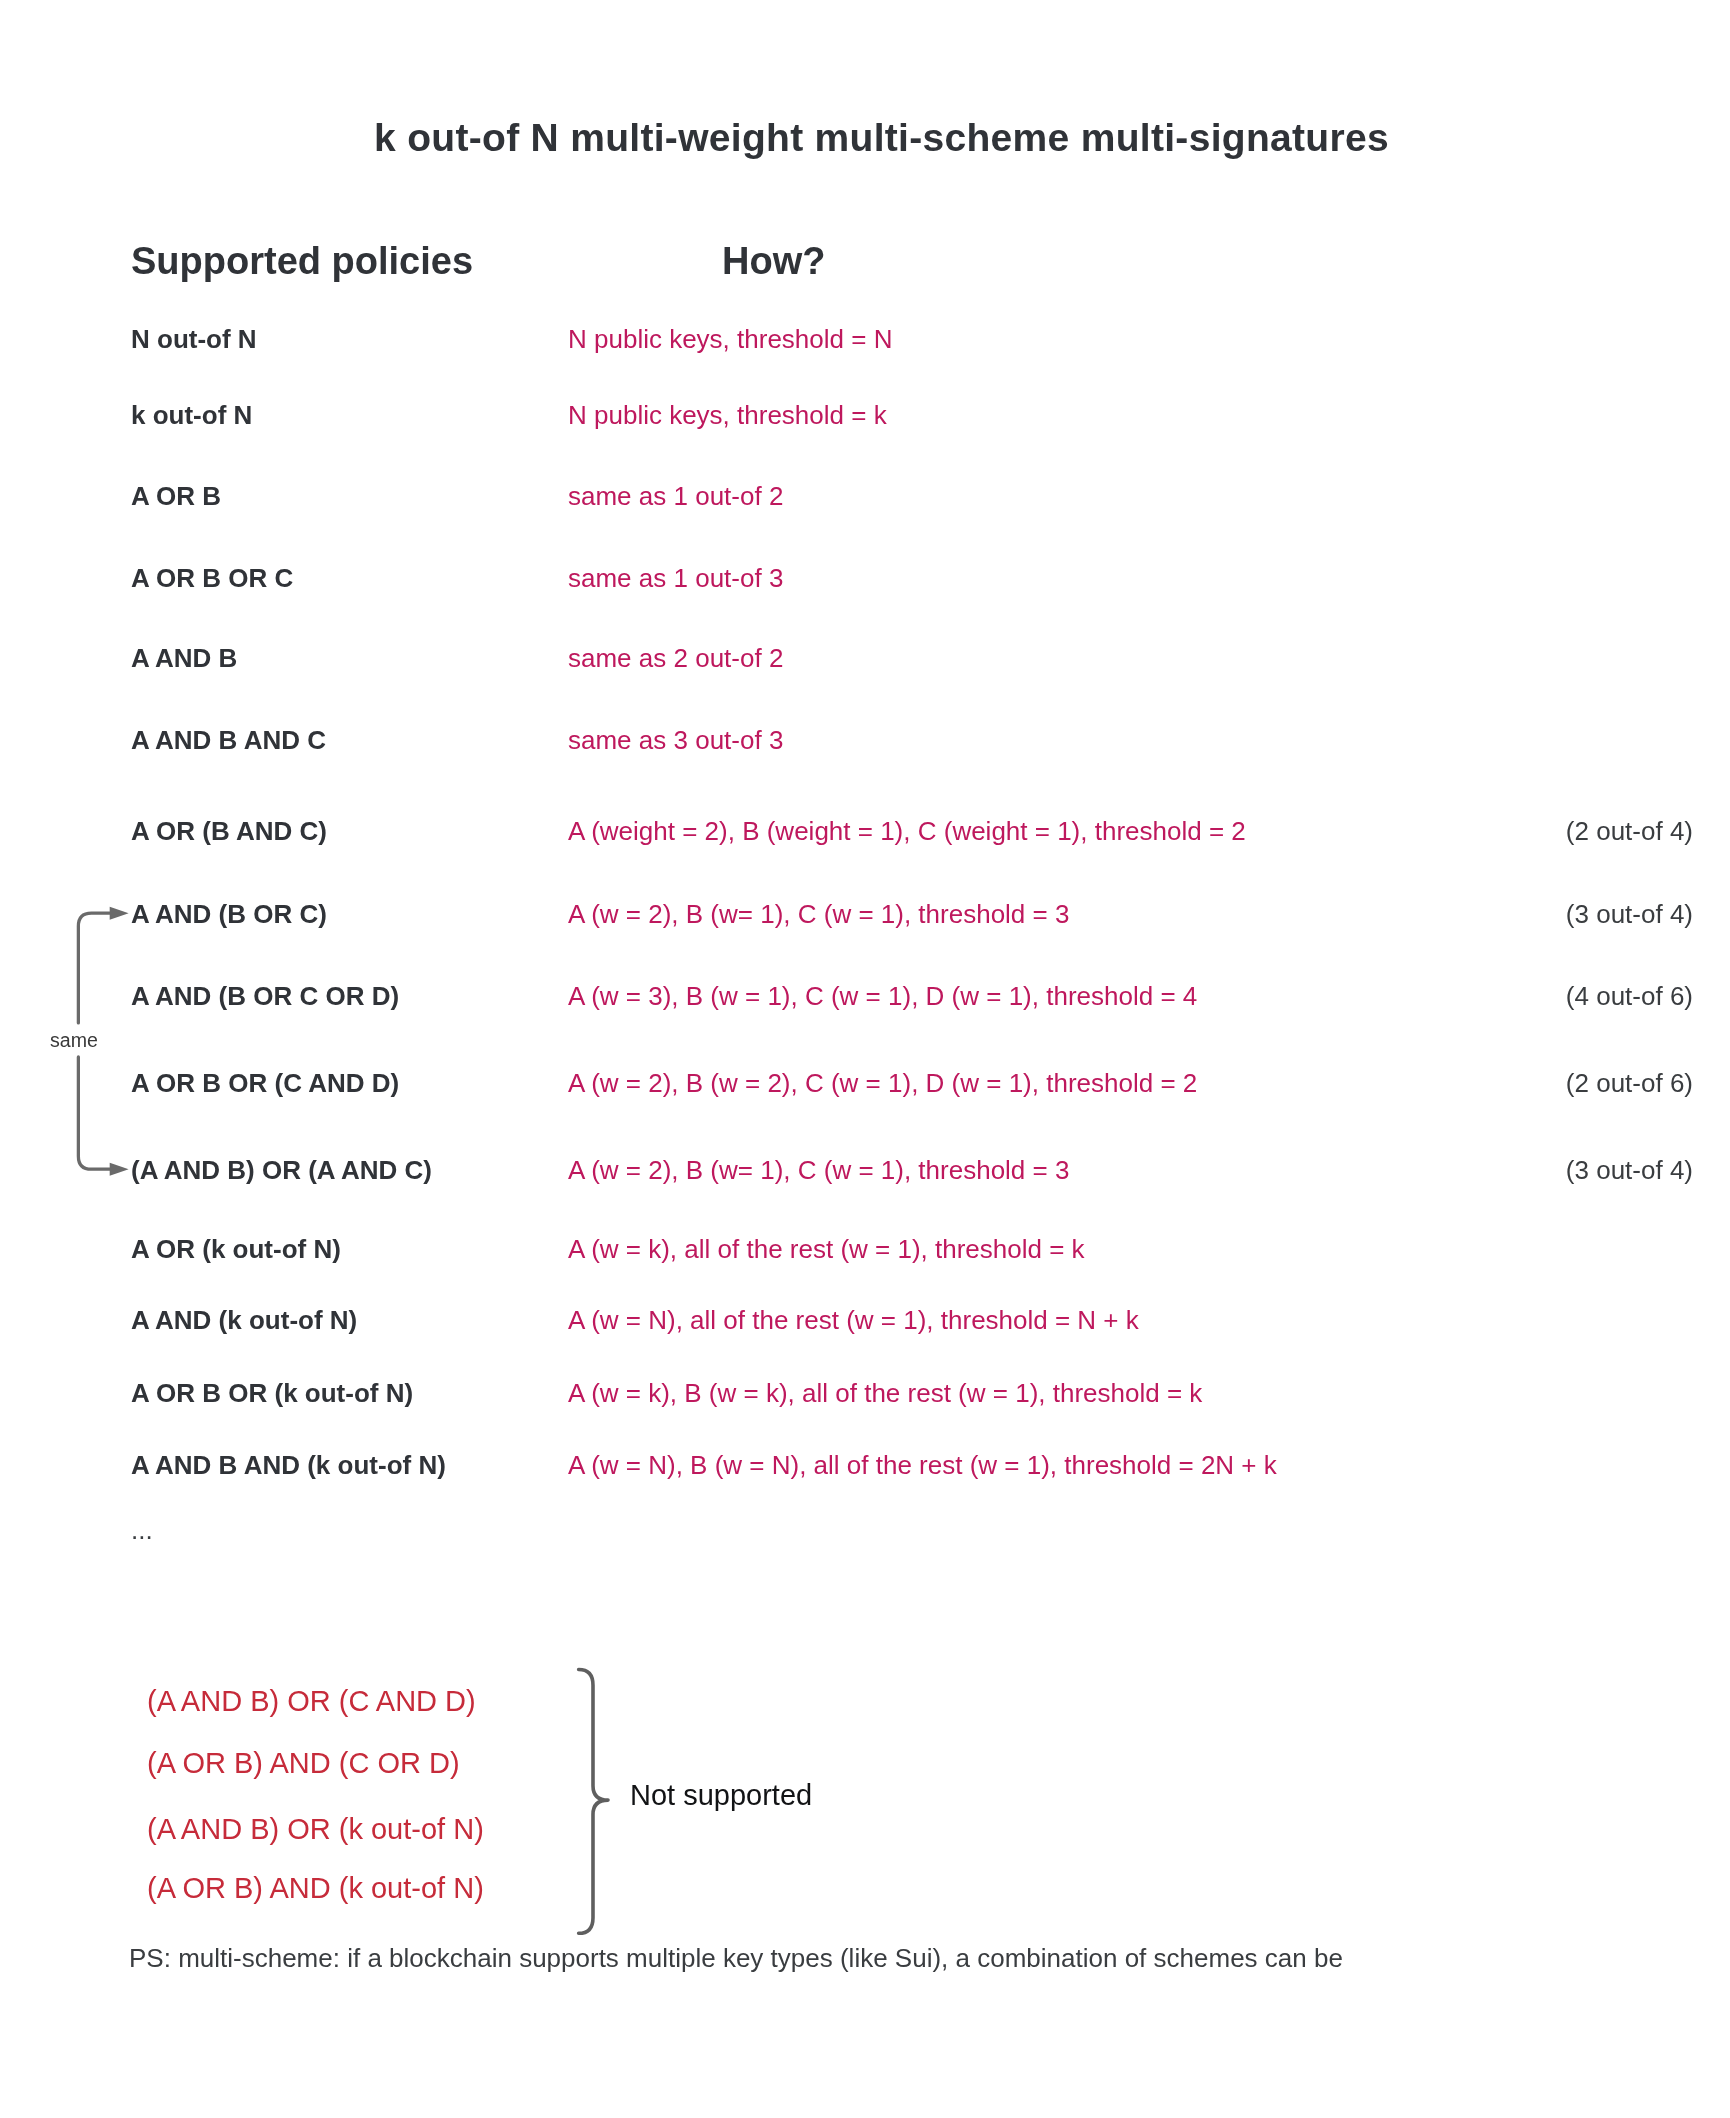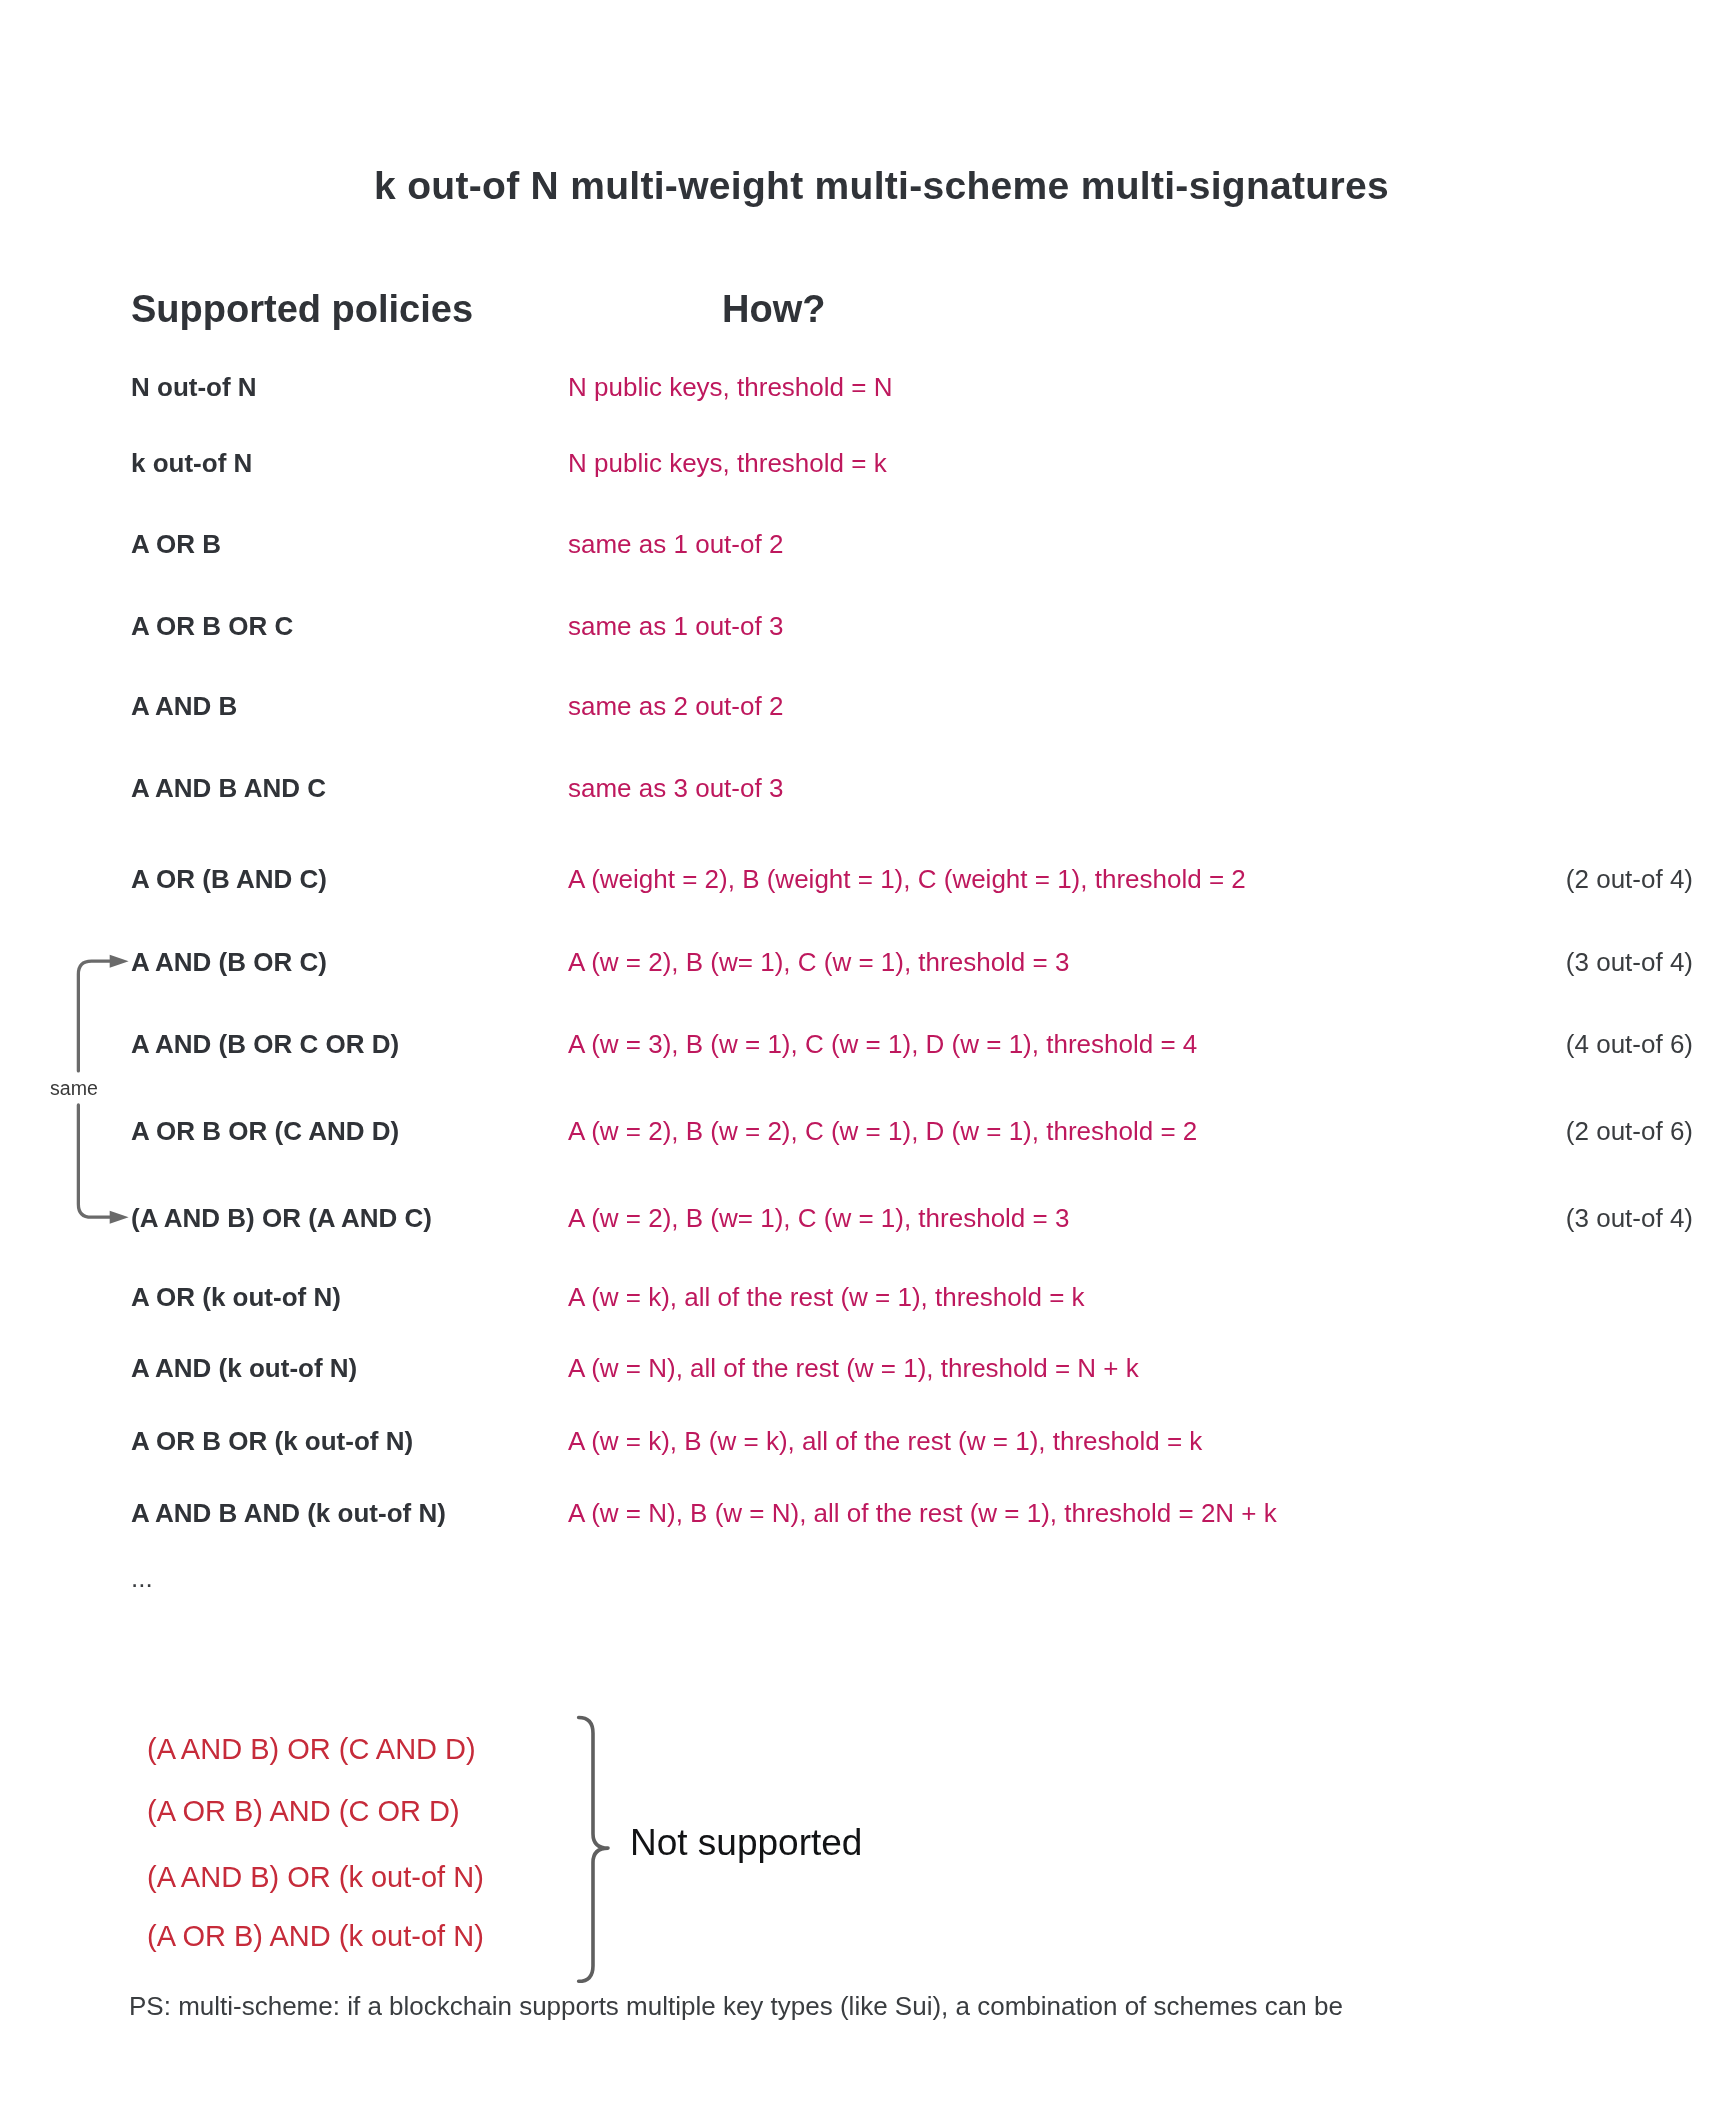--- a/index.html
+++ b/index.html
@@ -3,21 +3,20 @@
 <meta charset="utf-8">
 <style>
   html,body{margin:0;padding:0;background:#ffffff;}
   .page{
     position:relative;
     width:1730px;height:1981px;
     background:#ffffff;
     font-family:"Liberation Sans", sans-serif;
     color:#37393c;
     overflow:hidden;
-    margin-top:48px;
   }
   .abs{position:absolute;transform:translateY(-50%);white-space:nowrap;}
   .title{
     position:absolute;top:138px;left:33px;right:0;
     transform:translateY(-50%);
     text-align:center;
     font-size:39px;font-weight:bold;color:#303338;
     letter-spacing:0.3px;
   }
   .col-head{font-size:38px;font-weight:bold;color:#303338;}
@@ -31,21 +30,21 @@
     font-size:26px;font-weight:normal;color:#be185d;white-space:nowrap;
   }
   .note{
     position:absolute;right:37px;top:0;transform:translateY(-50%);
     font-size:26px;font-weight:normal;color:#3a3d40;white-space:nowrap;
   }
   .ellipsis{left:131px;font-size:26px;color:#3a3d40;}
   .same-label{left:50px;font-size:19.6px;color:#3a3a3a;}
   .red-heading{left:131px;font-size:29px;color:#c62b3a;}
   .red-item{left:147px;font-size:29px;color:#c62b3a;}
-  .not-supported{left:630px;font-size:37px;color:#121315;}
+  .not-supported{left:630px;font-size:29px;color:#121315;}
   .ps{
     position:absolute;left:129px;top:1936px;
     font-size:26px;line-height:44px;color:#3a3d40;
   }
   .ps div{white-space:nowrap;}
   svg.overlay{position:absolute;left:0;top:0;pointer-events:none;}
 </style>
 </head>
 <body>
 

